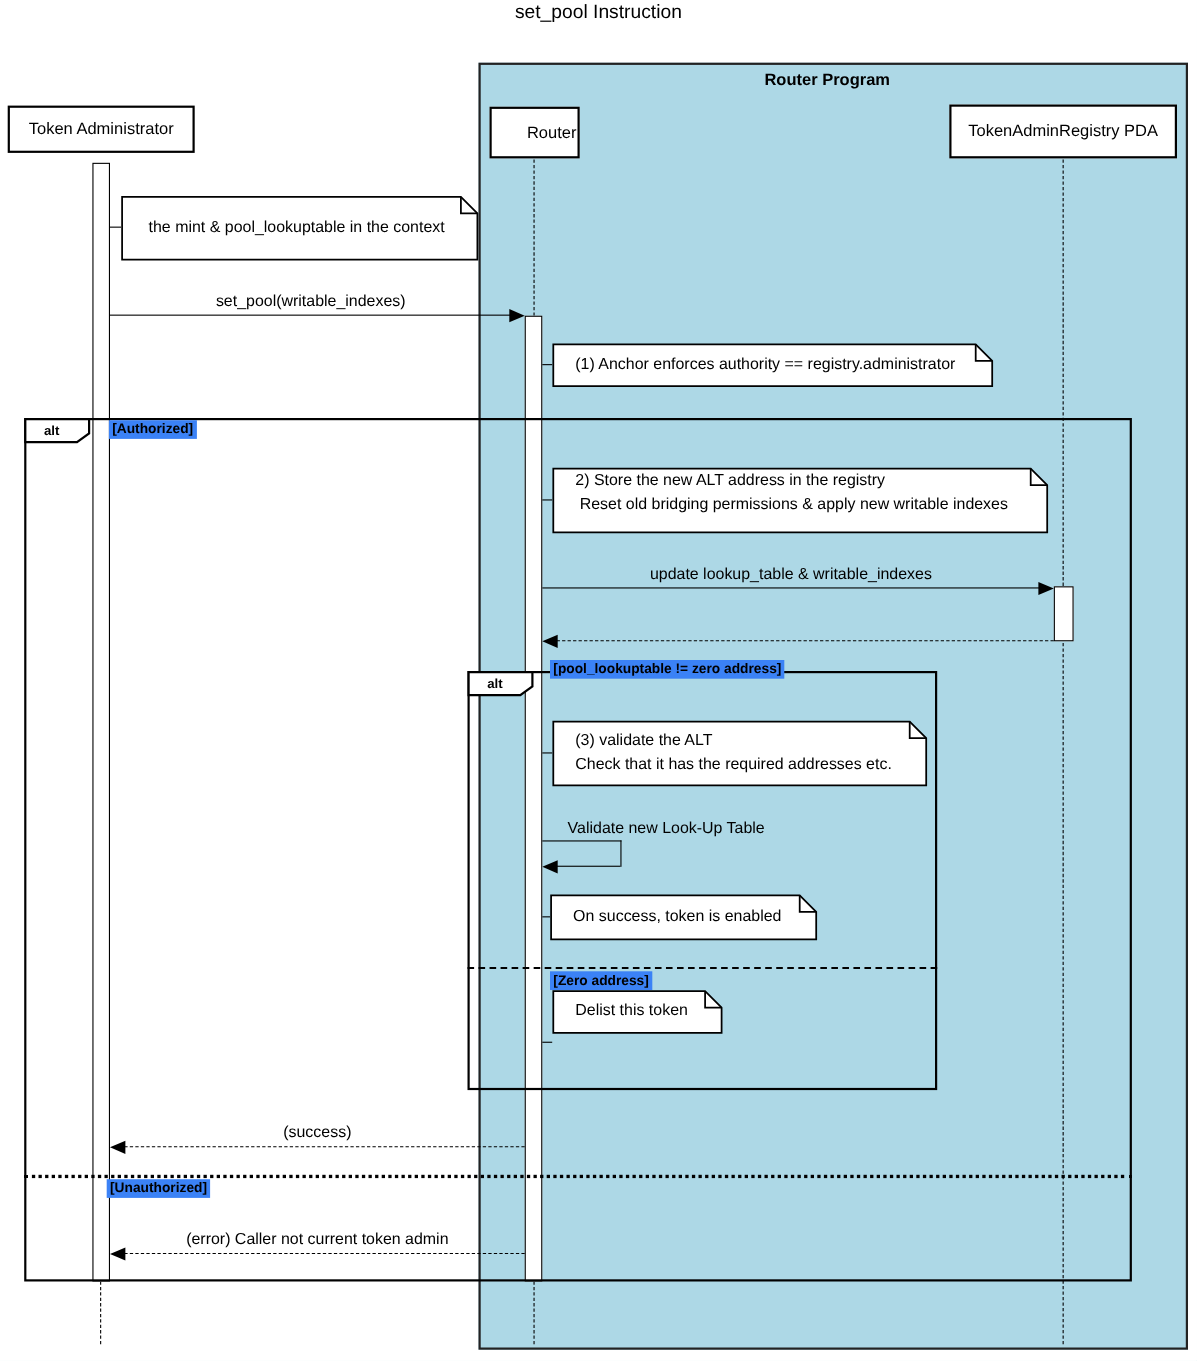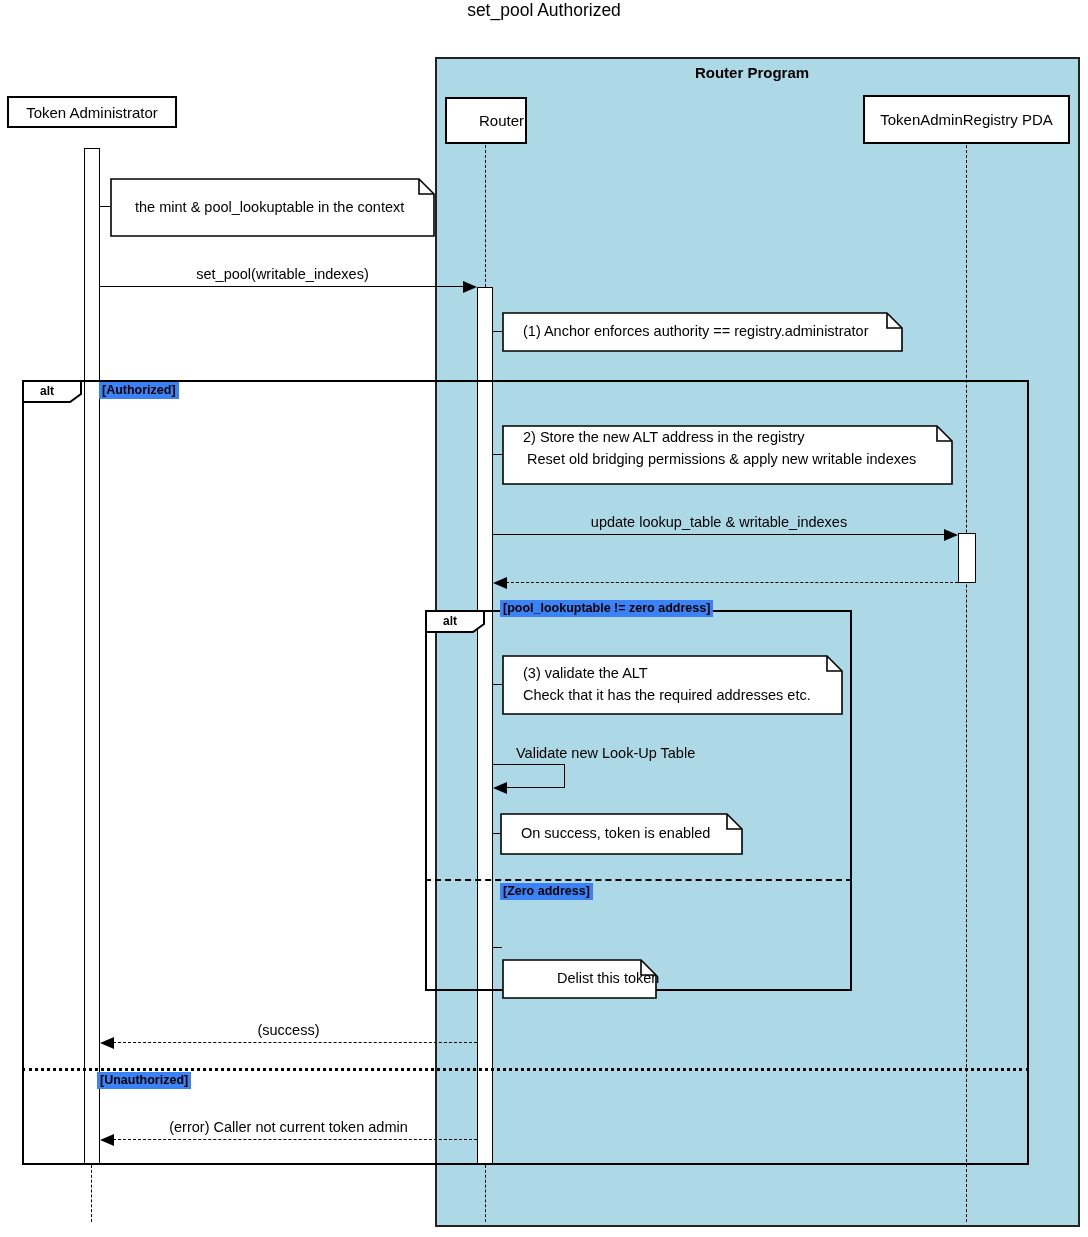--- a/index.html
+++ b/index.html
@@ -35,35 +35,35 @@
   .arrow-r{width:0;height:0;border-top:6.5px solid transparent;border-bottom:6.5px solid transparent;border-left:14px solid #000;}
   .arrow-l{width:0;height:0;border-top:6.5px solid transparent;border-bottom:6.5px solid transparent;border-right:14px solid #000;}
   .conn{height:0;border-top:1.6px solid #000;}
   .title{font-size:17.5px;text-align:center;}
 </style>
 </head>
 <body>
 
 <div id="canvas">
 
-  <div class="abs title" style="left:0;top:9;width:1088px;">set_pool Authorized</div>
+  <div class="abs title" style="left:0;top:9;width:1088px;">set_pool Instruction</div>
 
   <div class="abs program-frame" style="left:435px;top:57px;width:645px;height:1170px;"></div>
   <div class="abs program-label" style="left:411px;top:64px;width:682px;">Router Program</div>
 
   <div class="abs lifeline" style="left:485px;top:145px;height:142px;"></div>
   <div class="abs lifeline" style="left:966px;top:145px;height:1077px;"></div>
   <div class="abs lifeline" style="left:91px;top:1165px;height:57px;"></div>
   <div class="abs lifeline" style="left:485px;top:1165px;height:57px;"></div>
 
   <div class="abs activation" style="left:84px;top:148px;width:16px;height:1017px;"></div>
   <div class="abs activation" style="left:477px;top:287px;width:16px;height:878px;"></div>
   <div class="abs activation" style="left:958px;top:533px;width:18px;height:50px;"></div>
 
-  <div class="abs participant center" style="left:7px;top:96px;width:170px;height:32px;">
+  <div class="abs participant center" style="left:7px;top:96px;width:170px;height:43px;">
     <span>Token Administrator</span>
   </div>
   <div class="abs participant center" style="left:445px;top:97px;width:82px;height:47px;border-width:2.5px;padding-left:31px;">
     <span>Router</span>
   </div>
   <div class="abs participant center" style="left:863px;top:95px;width:207px;height:49px;">
     <span>TokenAdminRegistry PDA</span>
   </div>
 
   <div class="abs alt-frame" style="left:22px;top:380px;width:1007px;height:785px;"></div>
@@ -135,21 +135,21 @@
   <div class="abs conn" style="left:493px;top:833px;width:7px;"></div>
   <div class="abs note" style="left:500px;top:813px;width:243px;height:42px;">
       <svg width="243" height="42" viewBox="0 0 243 42" style="position: absolute; left: 0px; top: 0px; overflow: visible;">
         <polygon points="1,1 227,1 242,16 242,41 1,41" fill="#FFFFFF" stroke="#000000" stroke-width="1.6"></polygon>
         <polyline points="227,1 227,16 242,16" fill="none" stroke="#000000" stroke-width="1.6"></polyline>
       </svg>
     <div class="txt"><span>On success, token is enabled</span></div>
   </div>
 
   <div class="abs conn" style="left:493px;top:947px;width:9px;"></div>
-  <div class="abs note" style="left:502px;top:959px;width:155px;height:40px;padding-left:34px;">
+  <div class="abs note" style="left:502px;top:900px;width:155px;height:40px;">
       <svg width="155" height="40" viewBox="0 0 155 40" style="position: absolute; left: 0px; top: 0px; overflow: visible;">
         <polygon points="1,1 139,1 154,16 154,39 1,39" fill="#FFFFFF" stroke="#000000" stroke-width="1.6"></polygon>
         <polyline points="139,1 139,16 154,16" fill="none" stroke="#000000" stroke-width="1.6"></polyline>
       </svg>
     <div class="txt"><span>Delist this token</span></div>
   </div>
 
   <div class="abs msg-label" style="left:100px;top:266px;width:365px;">set_pool(writable_indexes)</div>
   <div class="abs line-solid" style="left:100px;top:286px;width:364px;"></div>
   <div class="abs arrow-r" style="left:463px;top:280.5px;"></div>

